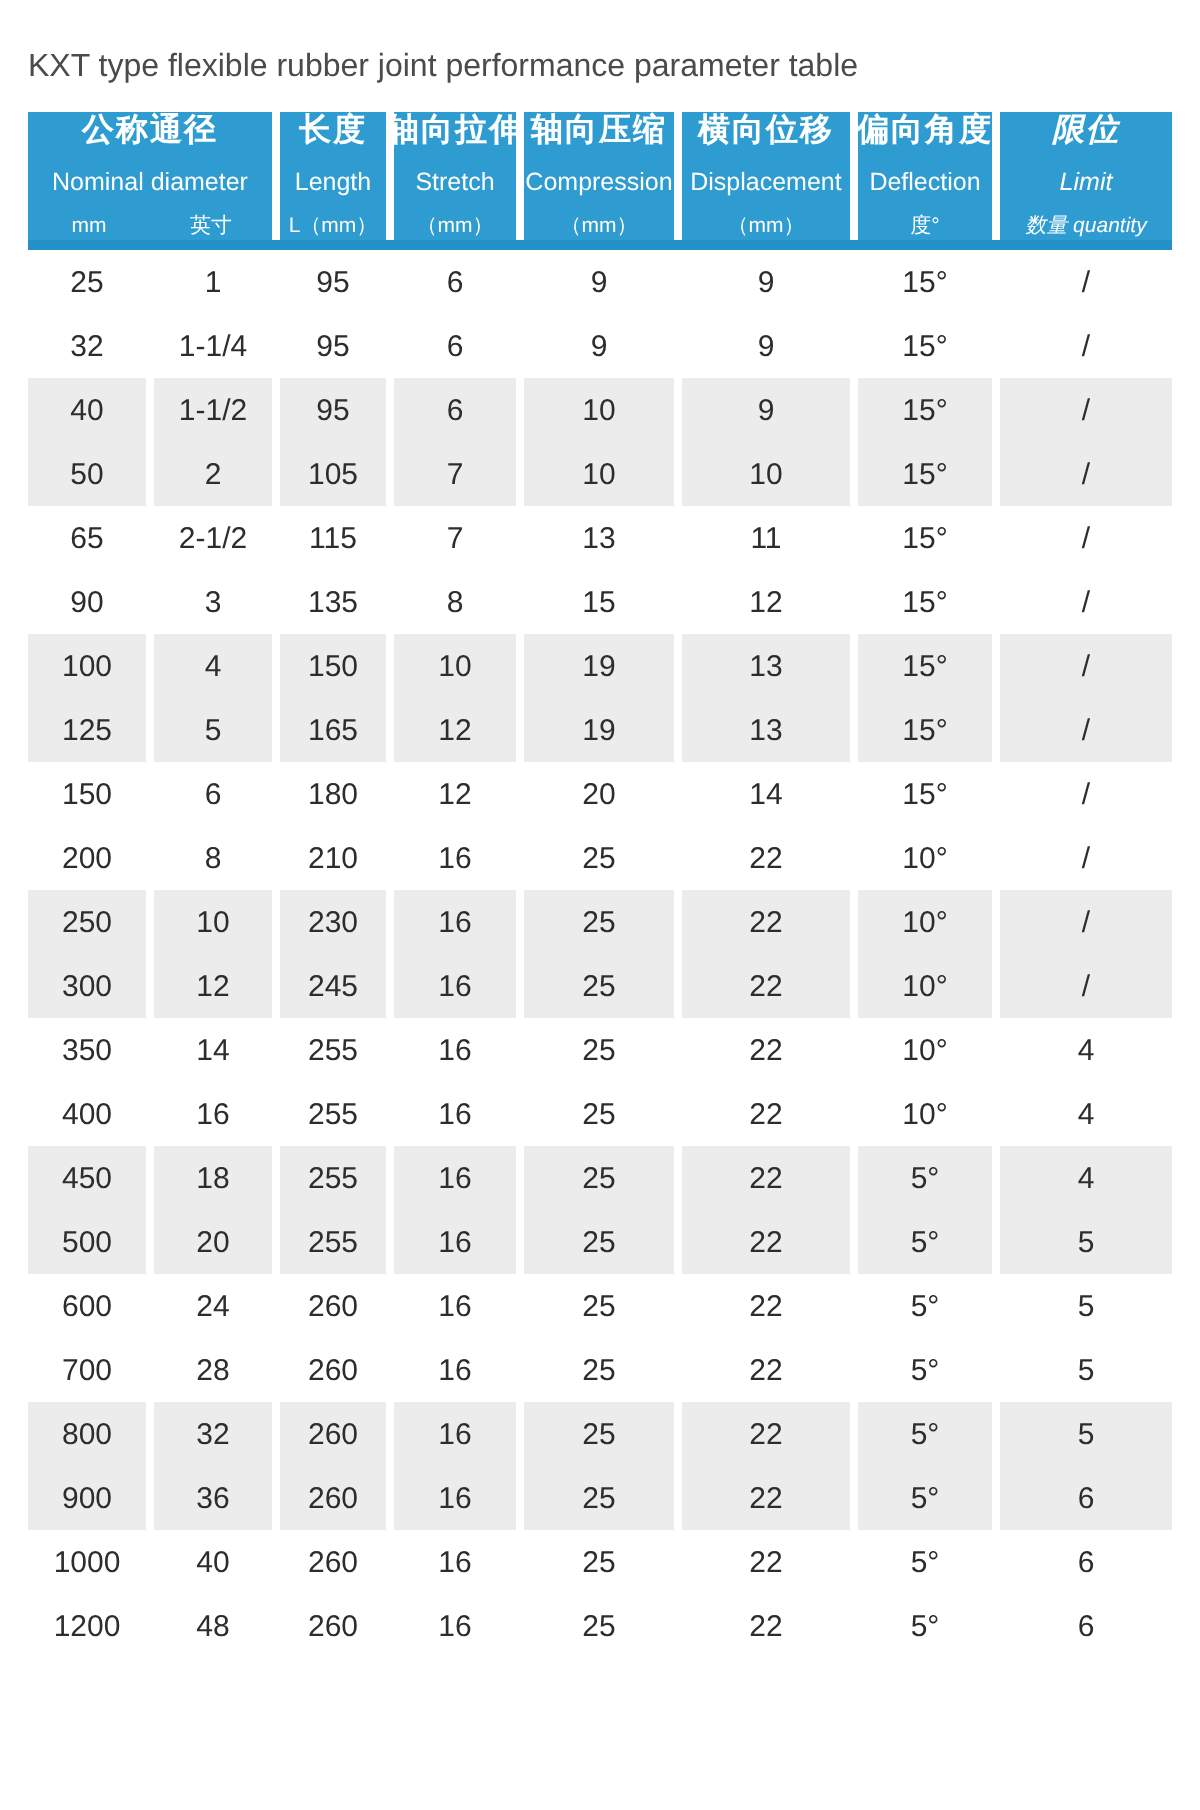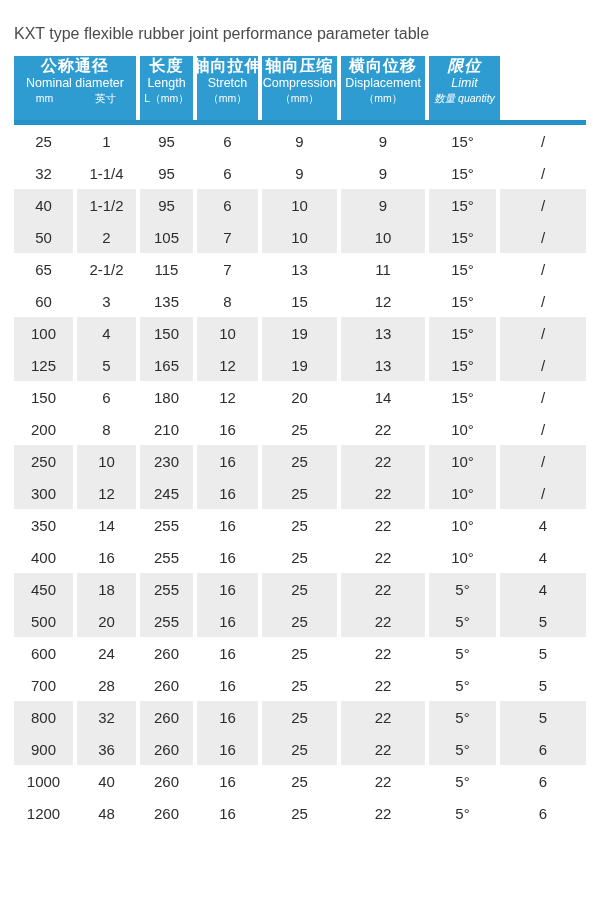--- a/index.html
+++ b/index.html
@@ -19,21 +19,21 @@
   
   .thead{
     display:grid;
     grid-template-columns:126px 57px 65px 79px 88px 71px 86px;
     height:64px;
   }
   .hcell{
     background:var(--header-blue,#2E9CD1);
     border-right:4px solid #ffffff;
     box-sizing:border-box;
-    display:flex;flex-direction:column;align-items:center;justify-content:flex-start;
+    display:flex;flex-direction:column;align-items:center;justify-content:space-between;
     color:#ffffff;text-align:center;overflow:hidden;
   }
   .hcell:last-child{border-right:none;font-style:italic;}
   .h-cn{font-size:16px;line-height:20px;font-weight:bold;letter-spacing:1px;white-space:nowrap;}
   .h-en{font-size:12.5px;line-height:15px;white-space:nowrap;}
   .h-unit{font-size:10.5px;line-height:14px;white-space:nowrap;}
   .h-unit.split{display:flex;width:100%;}
   .h-unit.split span{flex:1;text-align:center;}
   .hbar{height:5px;width:572px;background:var(--header-bar-blue,#2492C9);}
   
@@ -86,20 +86,25 @@
           <div class="h-cn">轴向压缩</div>
           <div class="h-en">Compression</div>
           <div class="h-unit"><span>（mm）</span></div>
         </div>
         <div class="hcell">
           <div class="h-cn">横向位移</div>
           <div class="h-en">Displacement</div>
           <div class="h-unit"><span>（mm）</span></div>
         </div>
         <div class="hcell">
+          <div class="h-cn">偏向角度</div>
+          <div class="h-en">Deflection</div>
+          <div class="h-unit"><span>度°</span></div>
+        </div>
+        <div class="hcell">
           <div class="h-cn">限位</div>
           <div class="h-en">Limit</div>
           <div class="h-unit"><span>数量 quantity</span></div>
         </div>
       </div>
     <div class="hbar"></div>
     <div class="tbody">
         <div class="trow">
           <div class="tcell">25</div>
           <div class="tcell">1</div>
@@ -144,21 +149,21 @@
           <div class="tcell">65</div>
           <div class="tcell">2-1/2</div>
           <div class="tcell">115</div>
           <div class="tcell">7</div>
           <div class="tcell">13</div>
           <div class="tcell">11</div>
           <div class="tcell">15°</div>
           <div class="tcell">/</div>
         </div>
         <div class="trow">
-          <div class="tcell">60</div>
+          <div class="tcell">90</div>
           <div class="tcell">3</div>
           <div class="tcell">135</div>
           <div class="tcell">8</div>
           <div class="tcell">15</div>
           <div class="tcell">12</div>
           <div class="tcell">15°</div>
           <div class="tcell">/</div>
         </div>
         <div class="trow shaded">
           <div class="tcell">100</div>

